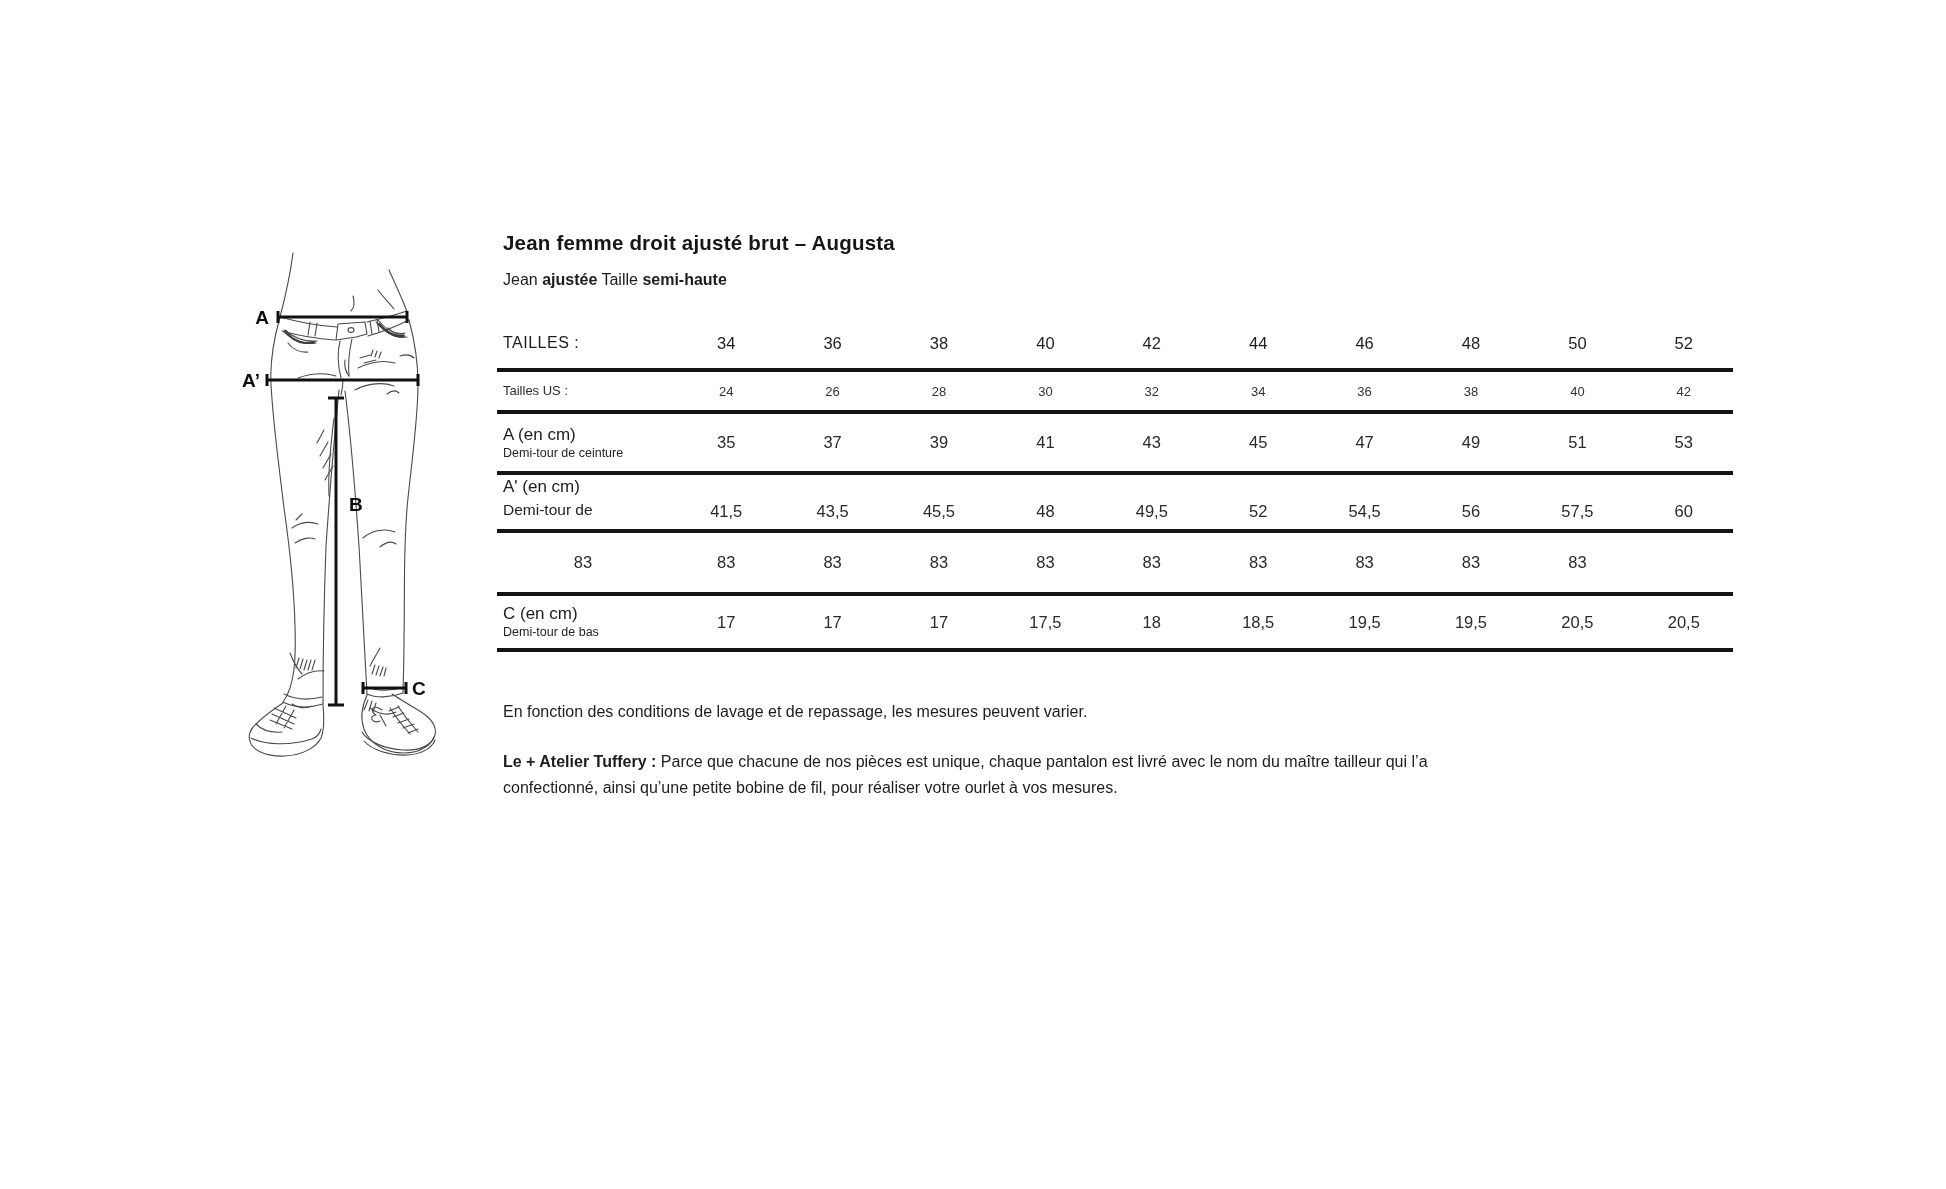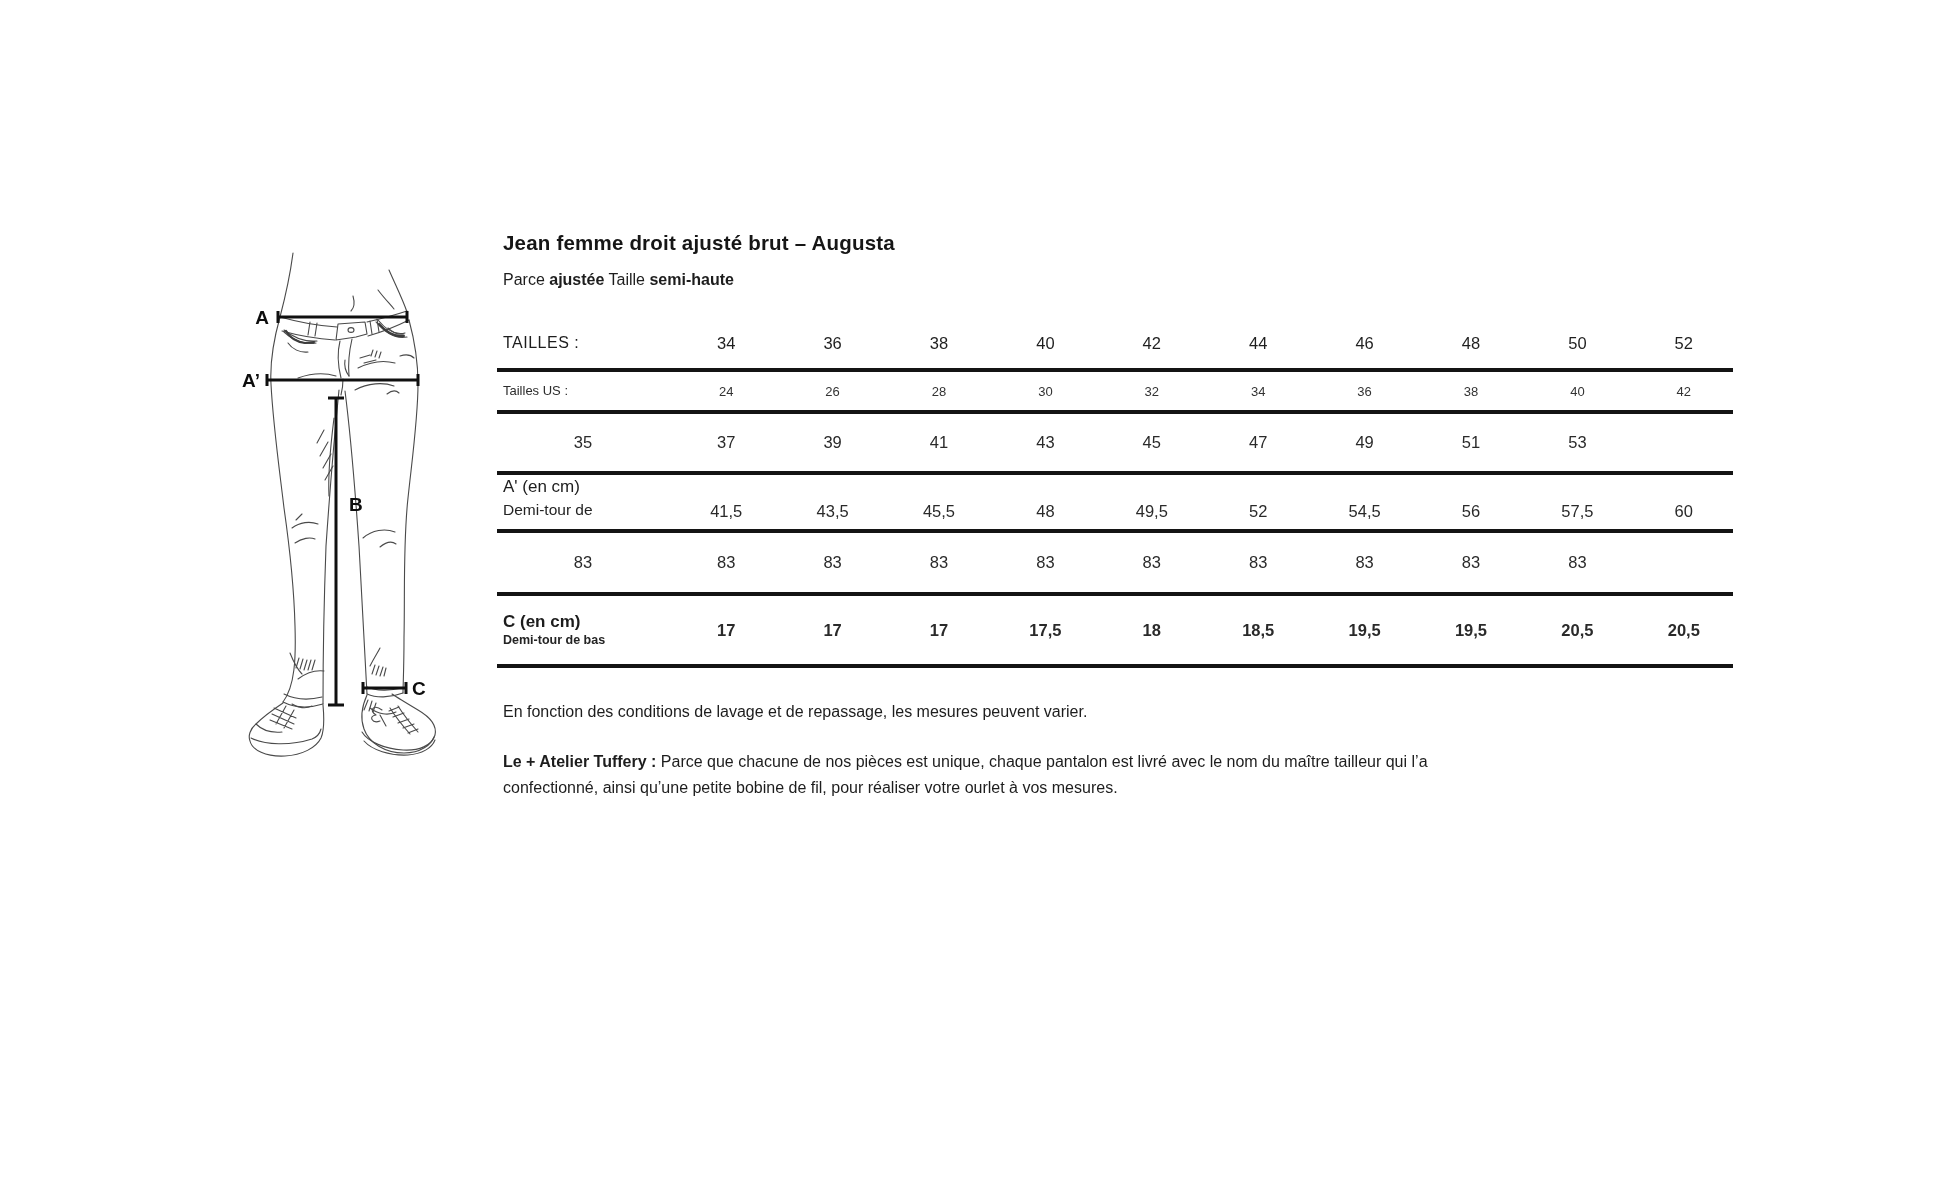--- a/index.html
+++ b/index.html
@@ -36,21 +36,21 @@
   .rl-small { font-size:13px; line-height:16px; color:#2c2c2c; }
   .rl-sub { font-size:12.5px; line-height:17px; color:#242424; }
   .rl-sub.big { font-size:15.5px; line-height:25px; max-width:112px; }
 
   .row-tailles-us { height:38px; }
   .row-tailles-us .val { font-size:13px; color:#333; }
   .row-a { height:57px; }
   .row-a-prime { height:54px; overflow:hidden; }
   .row-a-prime .row-label { justify-content:center; padding-top:1px; }
   .row-b { height:59px; }
-  .row-c { height:68px;font-weight:bold; }
+  .row-c { height:52px; }
 
   
   .note-1 { position:absolute; left:503px; top:703px; font-size:16px; color:#1d1d1d; }
   .note-2 { position:absolute; left:503px; top:749px; width:992px; font-size:16px; line-height:25.5px; color:#1d1d1d; }
   .note-2 b { font-weight:bold; }
 
   
   .sk { stroke:#4a4a4a; stroke-width:1.1; fill:none; stroke-linecap:round; stroke-linejoin:round; }
   .sk2 { stroke:#3c3c3c; stroke-width:2.2; fill:none; stroke-linecap:round; }
   .meas { stroke:#101010; stroke-width:3; fill:none; }
@@ -155,21 +155,21 @@
         <text class="meas-label" x="109" y="273">B</text>
       </g>
       <g>
         <path class="meas" d="M123,450 H166 M123,444 V456 M166,444 V456"></path>
         <text class="meas-label" x="172" y="457">C</text>
       </g>
     </g>
   </svg>
 
   <h1 class="title">Jean femme droit ajusté brut – Augusta</h1>
-  <p class="subtitle"><span>Parce</span> <b>ajustée</b> <span>Taille</span> <b>semi-haute</b></p>
+  <p class="subtitle"><span>Jean</span> <b>ajustée</b> <span>Taille</span> <b>semi-haute</b></p>
 
   <div class="size-table">
       <div class="trow thead">
         <div class="cell row-label head-label">TAILLES :</div>
         <div class="cell head-val">34</div>
         <div class="cell head-val">36</div>
         <div class="cell head-val">38</div>
         <div class="cell head-val">40</div>
         <div class="cell head-val">42</div>
         <div class="cell head-val">44</div>
@@ -189,20 +189,24 @@
         <div class="cell val">30</div>
         <div class="cell val">32</div>
         <div class="cell val">34</div>
         <div class="cell val">36</div>
         <div class="cell val">38</div>
         <div class="cell val">40</div>
         <div class="cell val">42</div>
       </div>
       <div class="rule"></div>
       <div class="trow row-a">
+        <div class="cell row-label">
+          <span class="rl-main">A (en cm)</span>
+          <span class="rl-sub">Demi-tour de ceinture</span>
+        </div>
         <div class="cell val">35</div>
         <div class="cell val">37</div>
         <div class="cell val">39</div>
         <div class="cell val">41</div>
         <div class="cell val">43</div>
         <div class="cell val">45</div>
         <div class="cell val">47</div>
         <div class="cell val">49</div>
         <div class="cell val">51</div>
         <div class="cell val">53</div>

